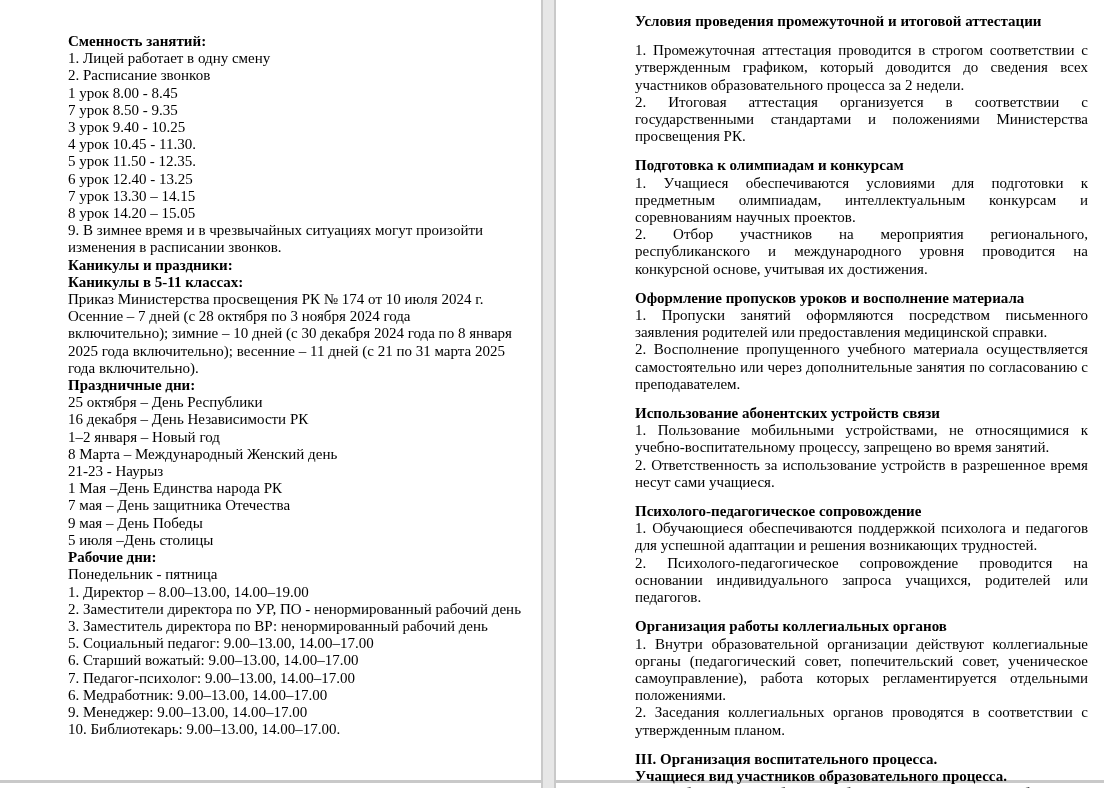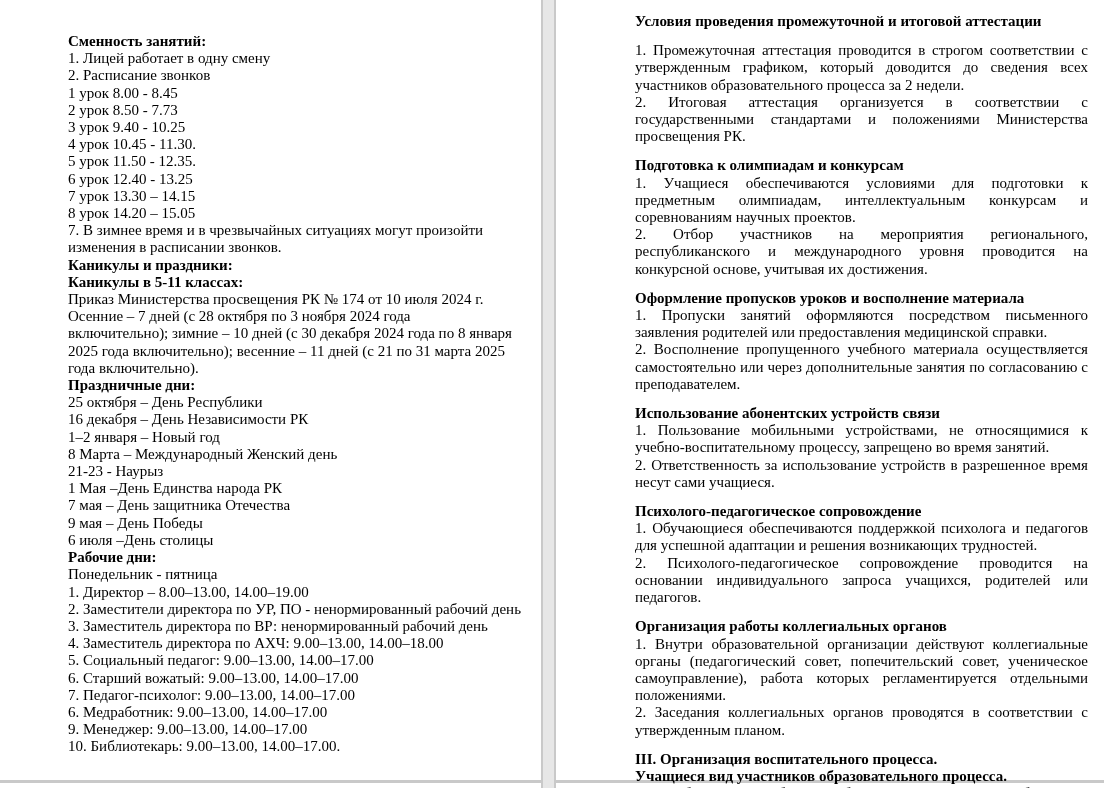--- a/index.html
+++ b/index.html
@@ -65,47 +65,46 @@
 
   <div class="page-bottom-line"></div>
   <div class="page-gutter"></div>
 
   <div class="page page-left">
     <div class="text-left">
       <div class="ln b">Сменность занятий:</div>
       <div class="ln">1. Лицей работает в одну смену</div>
       <div class="ln">2. Расписание звонков</div>
       <div class="ln">1 урок 8.00 - 8.45</div>
-      <div class="ln">2 урок 8.50 - 7.73</div>
+      <div class="ln">7 урок 8.50 - 9.35</div>
       <div class="ln">3 урок 9.40 - 10.25</div>
       <div class="ln">4 урок 10.45 - 11.30.</div>
       <div class="ln">5 урок 11.50 - 12.35.</div>
       <div class="ln">6 урок 12.40 - 13.25</div>
       <div class="ln">7 урок 13.30 – 14.15</div>
       <div class="ln">8 урок 14.20 – 15.05</div>
-      <div class="pw">7. В зимнее время и в чрезвычайных ситуациях могут произойти изменения в расписании звонков.</div>
+      <div class="pw">9. В зимнее время и в чрезвычайных ситуациях могут произойти изменения в расписании звонков.</div>
       <div class="ln b">Каникулы и праздники:</div>
       <div class="ln b">Каникулы в 5-11 классах:</div>
       <div class="pw">Приказ Министерства просвещения РК № 174 от 10 июля 2024 г. Осенние – 7 дней (с 28 октября по 3 ноября 2024 года включительно); зимние – 10 дней (с 30 декабря 2024 года по 8 января 2025 года включительно); весенние – 11 дней (с 21 по 31 марта 2025 года включительно).</div>
       <div class="ln b">Праздничные дни:</div>
       <div class="ln">25 октября – День Республики</div>
       <div class="ln">16 декабря – День Независимости РК</div>
       <div class="ln">1–2 января – Новый год</div>
       <div class="ln">8 Марта – Международный Женский день</div>
       <div class="ln">21-23 - Наурыз</div>
       <div class="ln">1 Мая –День Единства народа РК</div>
       <div class="ln">7 мая – День защитника Отечества</div>
       <div class="ln">9 мая – День Победы</div>
-      <div class="ln">6 июля –День столицы</div>
+      <div class="ln">5 июля –День столицы</div>
       <div class="ln b">Рабочие дни:</div>
       <div class="ln">Понедельник - пятница</div>
       <div class="ln">1. Директор – 8.00–13.00, 14.00–19.00</div>
       <div class="ln">2. Заместители директора по УР, ПО - ненормированный рабочий день</div>
       <div class="ln">3. Заместитель директора по ВР: ненормированный рабочий день</div>
-      <div class="ln">4. Заместитель директора по АХЧ: 9.00–13.00, 14.00–18.00</div>
       <div class="ln">5. Социальный педагог: 9.00–13.00, 14.00–17.00</div>
       <div class="ln">6. Старший вожатый: 9.00–13.00, 14.00–17.00</div>
       <div class="ln">7. Педагог-психолог: 9.00–13.00, 14.00–17.00</div>
       <div class="ln">6. Медработник: 9.00–13.00, 14.00–17.00</div>
       <div class="ln">9. Менеджер: 9.00–13.00, 14.00–17.00</div>
       <div class="ln">10. Библиотекарь: 9.00–13.00, 14.00–17.00.</div>
     </div>
   </div>
 
   <div class="page page-right">

